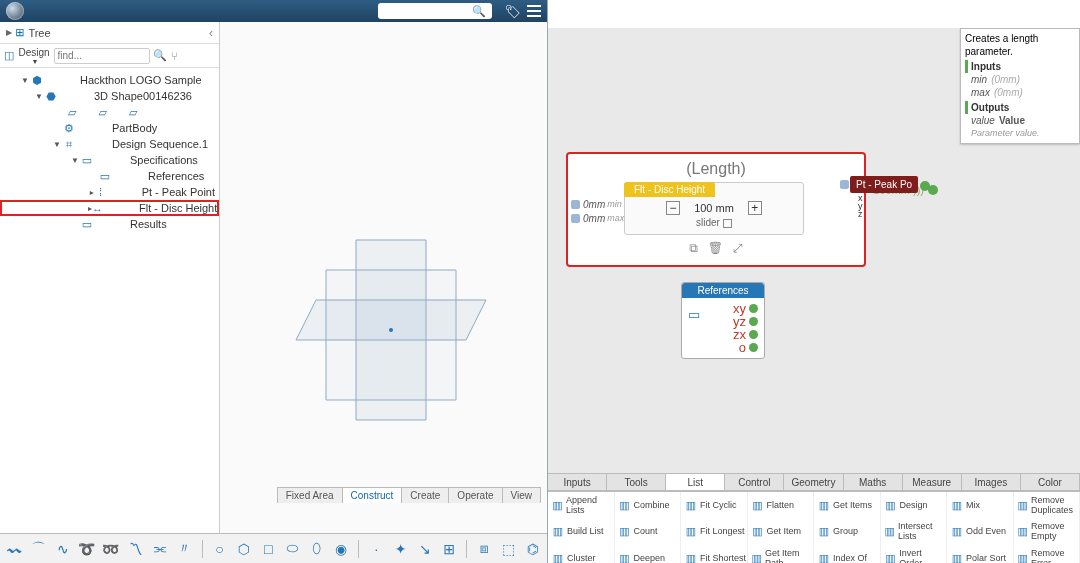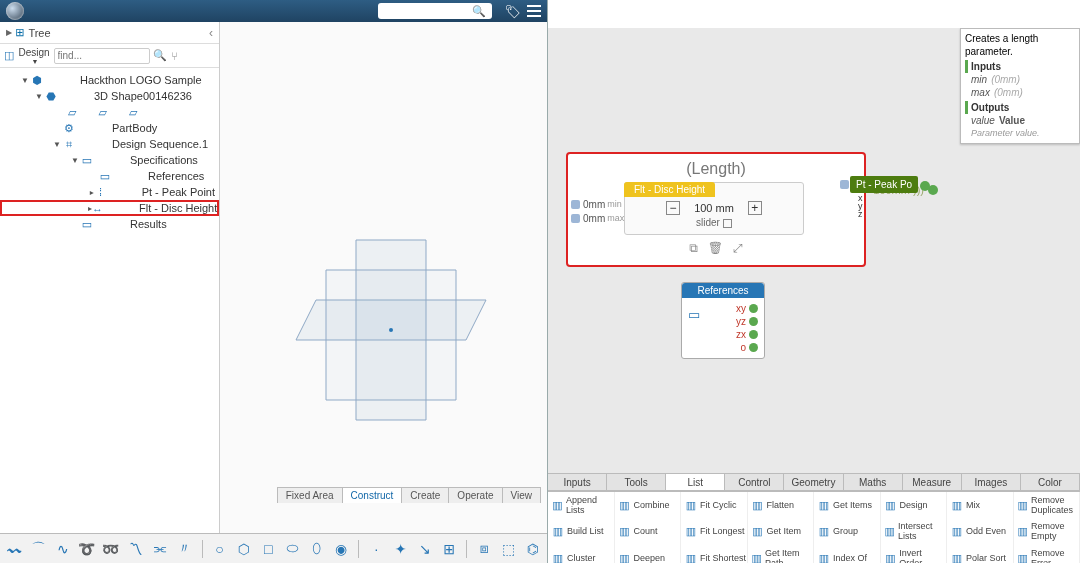--- a/index.html
+++ b/index.html
@@ -56,40 +56,40 @@
   .info-card { position:absolute; right:0; top:0; width:120px; background:#fff; border:1px solid #bbb; font-size:10px; padding:3px 4px; line-height:13px; box-shadow:0 1px 2px rgba(0,0,0,.2); }
   .info-card .sec { font-weight:bold; color:#333; border-left:3px solid #5aa84f; padding-left:3px; margin-top:2px; }
   .info-card .row { display:flex; gap:4px; color:#555; font-style:italic; padding-left:6px; }
   .info-card .mut { color:#999; font-size:9px; font-style:italic; padding-left:6px; }
 
   .length-node { position:absolute; left:18px; top:124px; width:300px; border:2px solid #d22; background:#fff; border-radius:4px; padding:6px 8px 10px; }
   .length-node .title { text-align:center; font-size:16px; color:#777; margin-bottom:4px; }
   .length-node .inner { border:1px solid #ccc; border-radius:3px; background:#fafafa; padding:4px 6px 6px; position:relative; margin-left:48px; width:180px; }
   .length-node .tab { position:absolute; top:-1px; left:-1px; background:#efc31e; color:#fff; font-size:10px; padding:2px 10px; border-radius:3px 3px 0 0; }
   .io-left { position:absolute; left:-54px; top:14px; font-size:10px; color:#555; }
-  .io-left .port { display:flex; align-items:center; height:14px; }
+  .io-left .port { display:flex; align-items:center; height:14px;font-style:italic; }
   .io-left .dot { width:9px; height:9px; background:#9db6d6; border-radius:2px; margin-right:3px; }
   .io-left .mut { color:#999; font-size:9px; margin-left:2px; }
   .ctrl-row { display:flex; align-items:center; justify-content:center; gap:14px; margin-top:14px; font-size:11px; color:#333; }
   .ctrl-row .sq { width:14px; height:14px; border:1px solid #888; display:flex; align-items:center; justify-content:center; font-size:12px; }
   .slider-row { text-align:center; font-size:10px; color:#666; margin-top:2px; }
   .slider-row .cb { display:inline-block; width:9px; height:9px; border:1px solid #888; vertical-align:middle; margin-left:3px; }
   .bot-ic { display:flex; justify-content:center; gap:10px; margin-top:6px; font-size:12px; color:#888; }
   .out-port { position:absolute; right:-74px; top:30px; font-size:11px; color:#9aa86a; display:flex; align-items:center; gap:4px; }
   .out-port .g { width:10px; height:10px; border-radius:50%; background:#5aa84f; }
 
-  .peak-node { position:absolute; left:302px; top:148px; background:#4d7c0f; color:#fff; font-size:10px; padding:3px 6px; border-radius:2px; display:flex; align-items:center; gap:4px; }
+  .peak-node { position:absolute; left:302px; top:148px; background:#7f1d1d; color:#fff; font-size:10px; padding:3px 6px; border-radius:2px; display:flex; align-items:center; gap:4px; }
   .peak-node .pin { position:absolute; left:-10px; top:4px; width:9px; height:9px; background:#9db6d6; border-radius:2px; }
   .peak-node .gout { position:absolute; right:-12px; top:5px; width:10px; height:10px; border-radius:50%; background:#5aa84f; }
   .axis-ic { position:absolute; left:310px; top:166px; font-size:9px; line-height:8px; color:#333; }
 
   .ref-node { position:absolute; left:133px; top:254px; width:84px; background:#fff; border:1px solid #aaa; border-radius:3px; }
   .ref-node .hdr { background:#2776b5; color:#fff; font-size:10px; text-align:center; padding:2px 0; border-radius:3px 3px 0 0; }
   .ref-node .body { padding:4px 6px; }
-  .ref-node .row { display:flex; justify-content:flex-end; align-items:center; font-size:10px; color:#c0392b; height:13px; gap:3px; }
+  .ref-node .row { display:flex; justify-content:flex-end; align-items:center; font-size:13px; color:#c0392b; height:13px; gap:3px; }
   .ref-node .g { width:9px; height:9px; border-radius:50%; background:#5aa84f; }
   .ref-node .ic { position:absolute; left:6px; top:24px; font-size:13px; color:#2776b5; }
 
   .tool-tabs { position:absolute; left:0; bottom:100px; right:0; height:18px; display:flex; background:#ddd; font-size:10px; }
   .tool-tabs .tt { flex:1; text-align:center; line-height:18px; border:1px solid #bbb; margin-left:-1px; color:#444; background:#e3e3e3; }
   .tool-tabs .tt.active { background:#fff; }
 
   .tool-grid { position:absolute; left:0; bottom:20px; right:0; height:80px; background:#fff; border-top:1px solid #bbb; display:grid; grid-template-columns:repeat(8,1fr); grid-template-rows:repeat(3,1fr); font-size:9px; color:#444; }
   .tool-grid .cell { display:flex; align-items:center; padding-left:4px; gap:3px; border-right:1px solid #eee; }
   .tool-grid .cell .ci { width:12px; height:12px; color:#2776b5; font-size:11px; text-align:center; }

